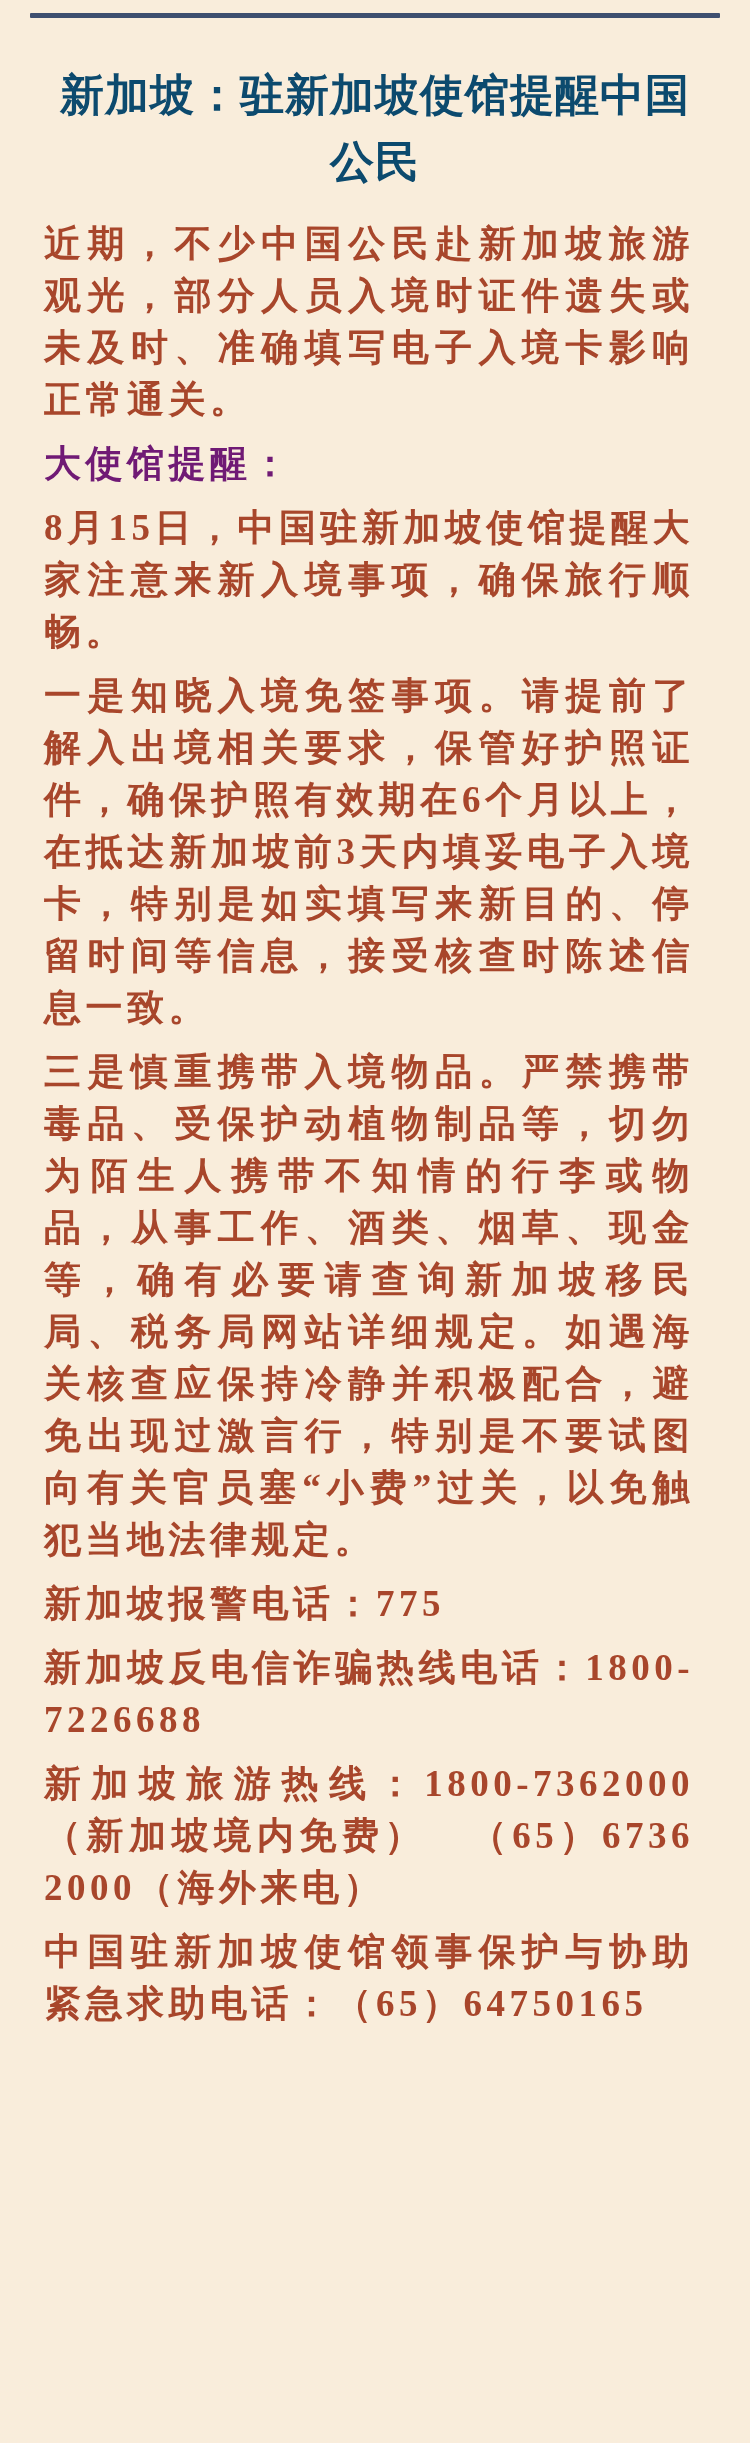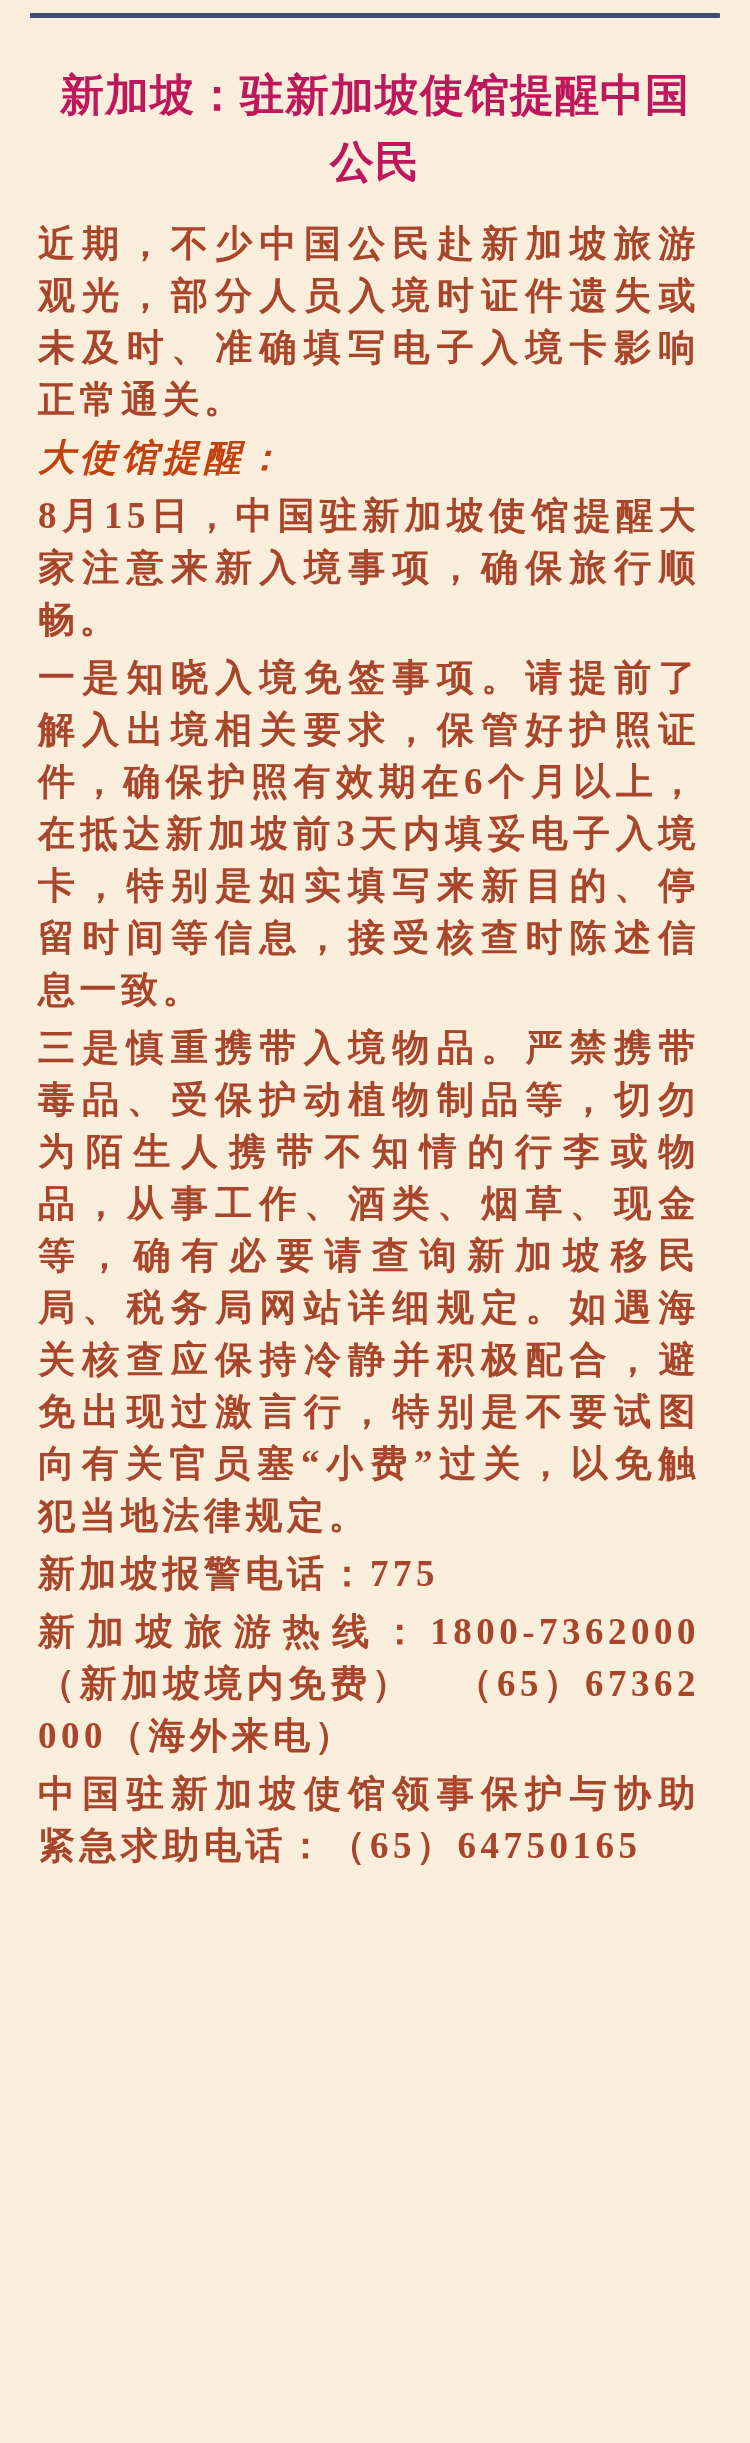--- a/index.html
+++ b/index.html
@@ -25,63 +25,63 @@
   }
   .article {
     position: absolute;
     top: 18px;
     left: 0;
     width: 750px;
   }
   .page-title {
     margin: 44px 40px 0 40px;
     text-align: center;
-    color: #be185d;
+    color: #0c4a6e;
     font-size: 44px;
     line-height: 67px;
     font-weight: 700;
     letter-spacing: 1px;
   }
   .page-title .title-line {
     display: block;
   }
   .article-body {
     margin-top: 22px;
     padding: 0 44px 0 32px;
   }
   .article-body p {
-    margin: 6px;
+    margin: 12px;
     padding: 0;
     color: #A8462B;
     font-size: 37px;
     line-height: 52px;
     letter-spacing: 4.5px;
     text-align: justify;
     text-justify: inter-ideograph;
     word-break: break-all;
     overflow-wrap: anywhere;
     font-weight: 600;
   }
   .article-body p.accent {
-    color: #c2410c;
-    font-style: italic;
+    color: #701a75;
   }
 </style>
 </head>
 <body>
 
 <div class="top-rule"></div>
 
 <main class="article">
   <h1 class="page-title">
     <span class="title-line">新加坡：驻新加坡使馆提醒中国公民</span>
   </h1>
   <div class="article-body">
       <p>近期，不少中国公民赴新加坡旅游观光，部分人员入境时证件遗失或未及时、准确填写电子入境卡影响正常通关。</p>
       <p class="accent">大使馆提醒：</p>
       <p>8月15日，中国驻新加坡使馆提醒大家注意来新入境事项，确保旅行顺畅。</p>
       <p>一是知晓入境免签事项。请提前了解入出境相关要求，保管好护照证件，确保护照有效期在6个月以上，在抵达新加坡前3天内填妥电子入境卡，特别是如实填写来新目的、停留时间等信息，接受核查时陈述信息一致。</p>
       <p>三是慎重携带入境物品。严禁携带毒品、受保护动植物制品等，切勿为陌生人携带不知情的行李或物品，从事工作、酒类、烟草、现金等，确有必要请查询新加坡移民局、税务局网站详细规定。如遇海关核查应保持冷静并积极配合，避免出现过激言行，特别是不要试图向有关官员塞“小费”过关，以免触犯当地法律规定。</p>
       <p>新加坡报警电话：775</p>
+      <p>新加坡反电信诈骗热线电话：1800-7226688</p>
       <p>新加坡旅游热线：1800-7362000（新加坡境内免费）　（65）67362000（海外来电）</p>
       <p>中国驻新加坡使馆领事保护与协助紧急求助电话：（65）64750165</p>
     </div>
 </main>
 
 </body></html>

